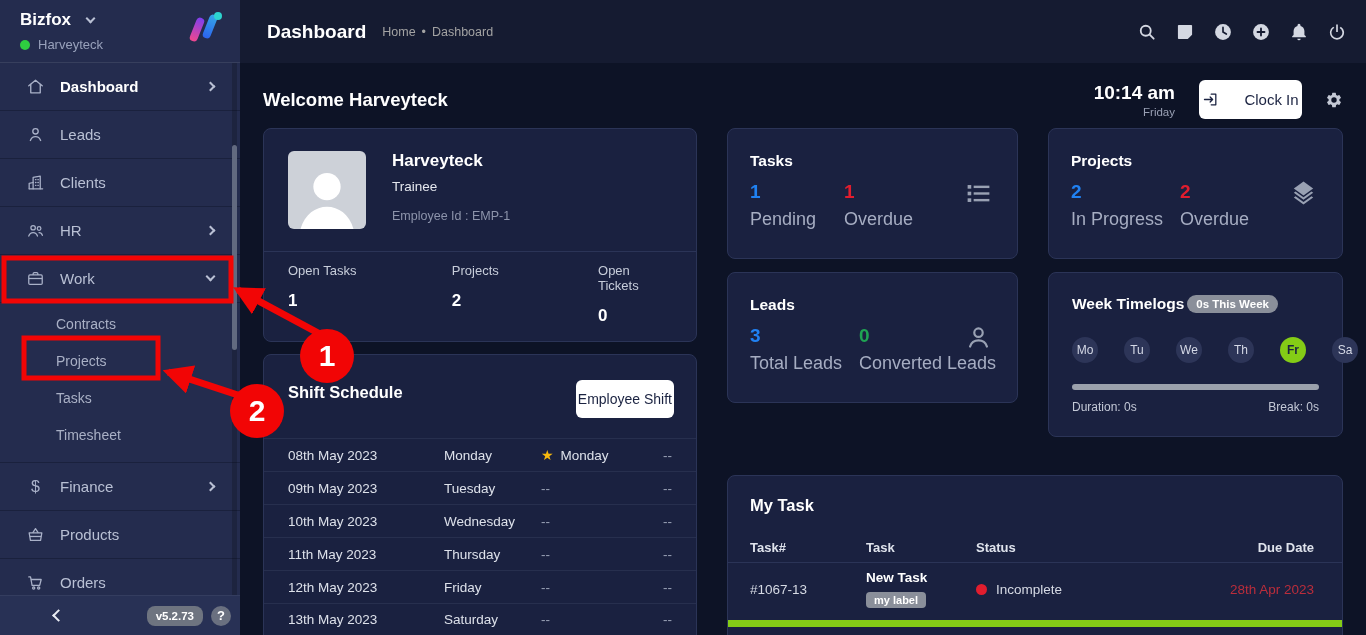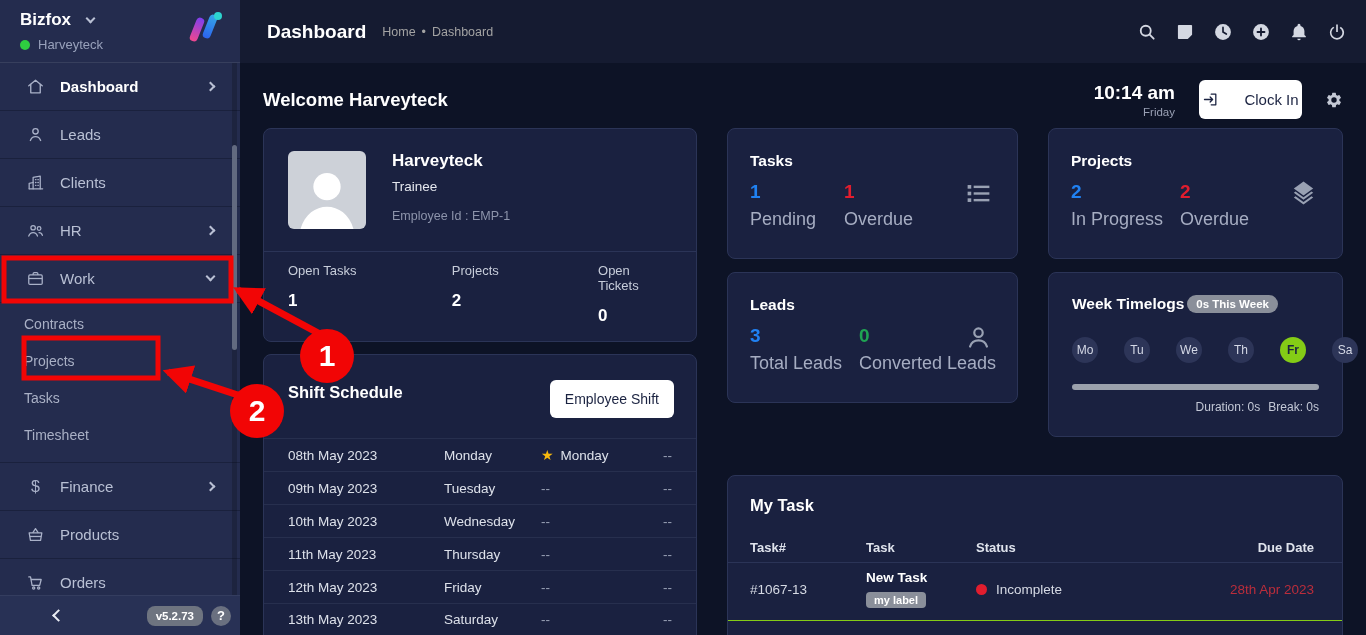--- a/index.html
+++ b/index.html
@@ -21,21 +21,21 @@
   .logo .bar1 { position:absolute; left:7px; top:6px; width:8px; height:25px; border-radius:4px; background:linear-gradient(180deg,#7d3ff0,#f0478d); transform:rotate(22deg); }
   .logo .bar2 { position:absolute; left:20px; top:3px; width:8px; height:25px; border-radius:4px; background:linear-gradient(180deg,#35a7e8,#2c63ee); transform:rotate(22deg); }
   .logo .dot { position:absolute; right:2px; top:1px; width:8px; height:8px; border-radius:50%; background:#2dd4cf; }
   .sb-item { position:relative; display:flex; align-items:center; height:48px; padding-left:26px; color:#b9c0d4; font-size:15px; border-bottom:1px solid rgba(10,14,32,.35); cursor:pointer; }
   .sb-item .ic { width:19px; height:19px; color:#a9b1c8; }
   .ic-txt { width:19px; text-align:center; font-size:16px; color:#a9b1c8; }
   .sb-item .lbl { margin-left:15px; }
   .sb-item .chev { position:absolute; right:26px; }
   .sb-item.active { color:#fff; font-weight:bold; }
   .sb-sub { border-bottom:1px solid rgba(10,14,32,.35); padding:2px 0 9px; }
-  .sb-sub-item { height:37px; display:flex; align-items:center; padding-left:24px; font-size:14px; color:#a9b0c5; cursor:pointer; }
+  .sb-sub-item { height:37px; display:flex; align-items:center; padding-left:24px; font-size:14px; color:#a9b0c5; cursor:pointer;margin-left:32px; }
   .sb-footer { position:absolute; bottom:0; left:0; width:100%; height:40px; background:#283155; border-top:1px solid rgba(255,255,255,.06); display:flex; align-items:center; }
   .collapse-btn { margin-left:54px; cursor:pointer; }
   .version-badge { position:absolute; right:37px; background:#6e7480; color:#fff; font-size:11.5px; font-weight:bold; padding:4px 9px; border-radius:8px; }
   .help-btn { position:absolute; right:9px; width:20px; height:20px; border-radius:50%; background:#6a7080; color:#fff; font-size:13px; font-weight:bold; display:flex; align-items:center; justify-content:center; cursor:pointer; }
   .sb-scroll-track { position:absolute; right:3px; top:63px; width:5px; height:532px; background:rgba(0,0,0,.18); }
   .sb-scroll-thumb { position:absolute; right:3px; top:145px; width:5px; height:205px; background:#626a80; border-radius:3px; }
 
   
   .topbar { position:absolute; left:240px; top:0; width:1126px; height:63px; background:#151b31; display:flex; align-items:center; }
   .tb-title { margin-left:27px; font-size:19px; font-weight:bold; color:#fff; }
@@ -86,39 +86,39 @@
   .metric .ml { font-size:18px; color:#a6adc2; margin-top:6px; }
   .card-icon { position:absolute; right:24px; top:50px; width:29px; height:29px; color:#99a1b3; }
 
   
   .tl-title-row { position:absolute; left:23px; top:22px; display:flex; align-items:center; gap:3px; }
   .tl-badge { background:#8a8f9a; color:#fff; font-size:11.5px; font-weight:bold; padding:3px 9px; border-radius:10px; }
   .tl-days { position:absolute; left:23px; top:64px; display:flex; gap:26px; }
   .tl-day { width:26px; height:26px; border-radius:50%; background:#2d3558; color:#d5d9e6; font-size:12px; display:flex; align-items:center; justify-content:center; cursor:pointer; }
   .tl-day.active { background:#84cc16; color:#1a2240; font-weight:bold; }
   .tl-bar { position:absolute; left:23px; right:23px; top:111px; height:6px; background:#9ba1ac; border-radius:3px; }
-  .tl-meta { position:absolute; left:23px; right:23px; top:127px; display:flex; justify-content:flex-end; font-size:12px; color:#c3c8d6;gap:8px; }
+  .tl-meta { position:absolute; left:23px; right:23px; top:127px; display:flex; justify-content:space-between; font-size:12px; color:#c3c8d6;gap:8px; }
 
   
   .ss-title { position:absolute; left:24px; top:28px; font-size:16.5px; }
-  .ss-btn { position:absolute; right:22px; top:25px; height:38px; padding:0 15px; background:#fff; color:#1a2240; font-size:14px; font-family:inherit; border:none; border-radius:6px; cursor:pointer; }
+  .ss-btn { position:absolute; right:22px; top:25px; height:38px; padding:0 2px; background:#fff; color:#1a2240; font-size:14px; font-family:inherit; border:none; border-radius:6px; cursor:pointer; }
   .ss-table { position:absolute; left:0; right:0; top:83px; }
   .ss-row { display:grid; grid-template-columns:156px 97px 1fr 30px; align-items:center; height:33px; padding:0 24px; border-top:1px solid #272f4e; font-size:13.5px; color:#dde1ea; }
   .ss-row:last-child { border-bottom:1px solid #272f4e; }
   .ss-row .dim { color:#9aa2b6; }
   .ss-note { text-align:right; }
   .ss-shift { display:flex; align-items:center; gap:7px; }
   .star { color:#f6b80e; font-size:14px; line-height:1; }
 
   
   .mt-title { position:absolute; left:22px; top:20px; font-size:16.5px; }
   .mt-header, .mt-row { display:grid; grid-template-columns:116px 110px 1fr 120px; padding:0 28px 0 22px; align-items:center; }
   .mt-header { position:absolute; left:0; right:0; top:56px; height:31px; font-size:13px; font-weight:bold; color:#dfe3ec; border-bottom:1px solid #2b3457; }
   .mt-header .right { text-align:right; }
-  .mt-row { position:absolute; left:0; right:0; top:87px; padding-top:7px; padding-bottom:12px; border-bottom:1px solid #84cc16; font-size:13.5px; color:#d6dae4; }
+  .mt-row { position:absolute; left:0; right:0; top:87px; padding-top:7px; padding-bottom:12px; border-bottom:7px solid #84cc16; font-size:13.5px; color:#d6dae4; }
   .t-name { font-weight:bold; color:#fff; margin-bottom:7px; }
   .t-label { display:inline-block; background:#8a8f9a; color:#fff; font-size:11px; font-weight:bold; padding:2px 8px; border-radius:4px; }
   .mt-status { display:flex; align-items:center; gap:9px; }
   .s-dot { width:11px; height:11px; border-radius:50%; background:#e11d2e; }
   .mt-due { text-align:right; color:#bb2d3b; }
 
   
   .anno { position:absolute; left:0; top:0; z-index:10; pointer-events:none; }
   .anno rect { fill:none; stroke:#f20505; stroke-width:5; }
   .anno line { stroke:#f20505; stroke-width:7; }

